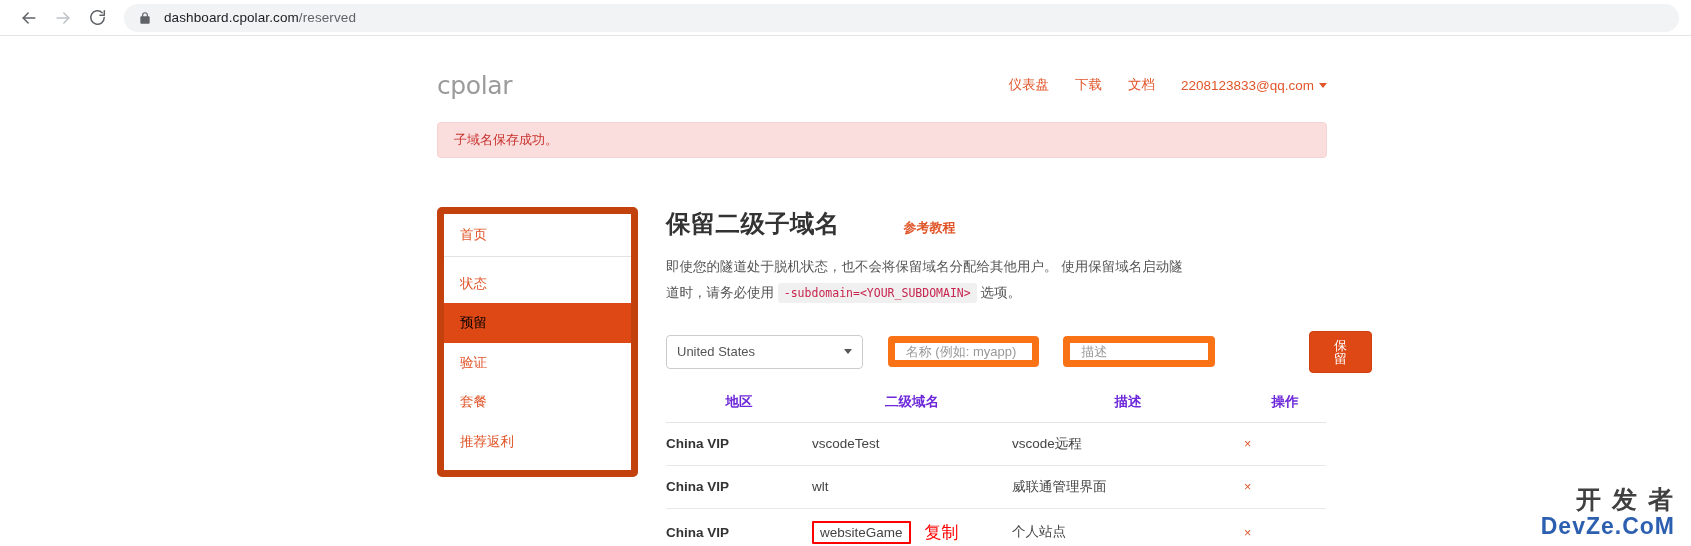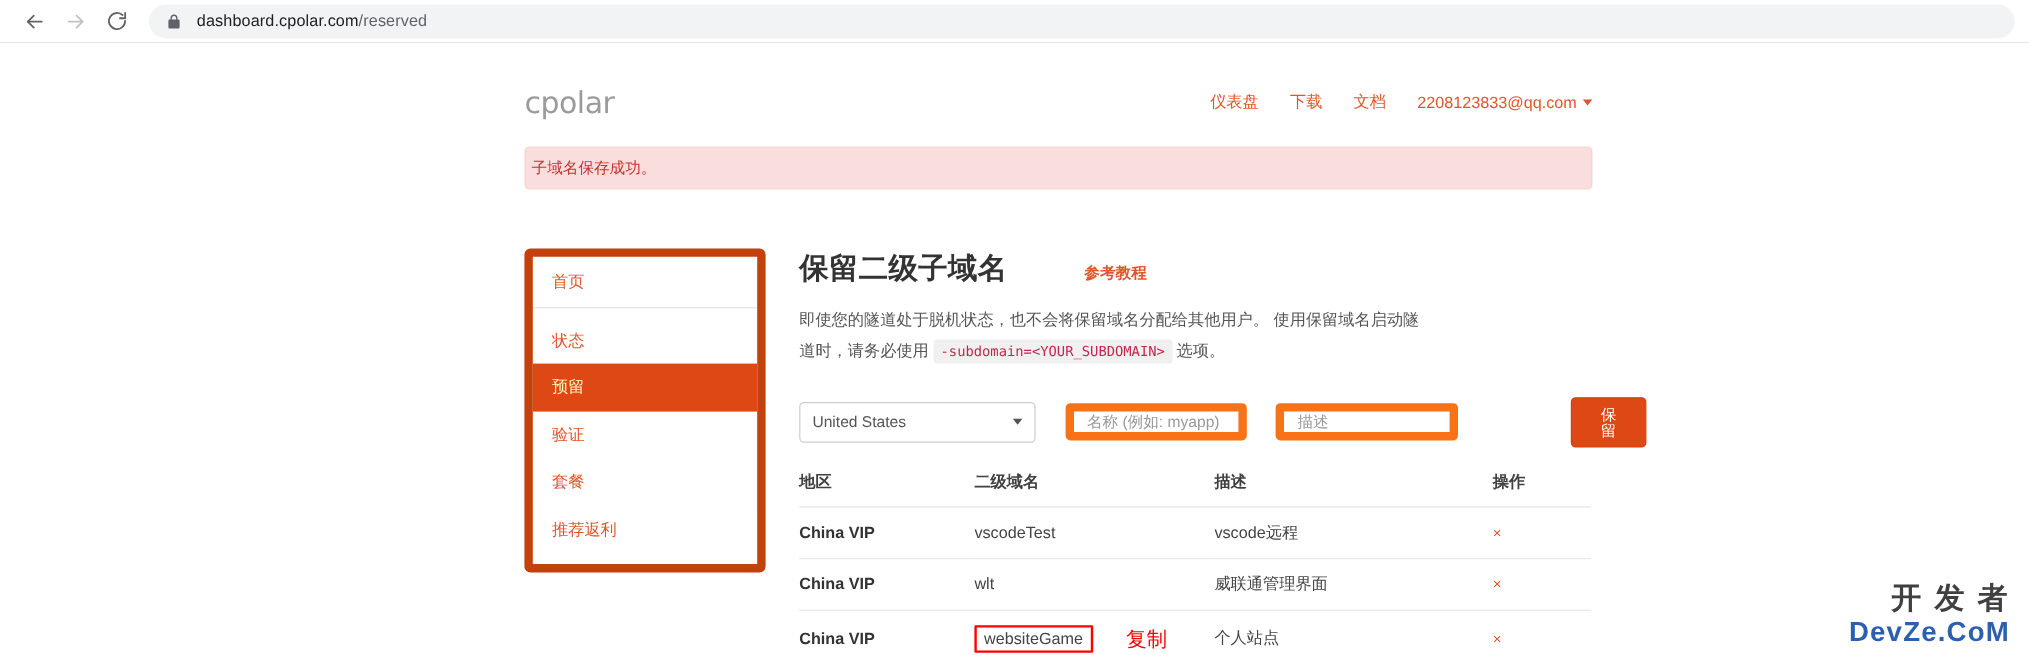--- a/index.html
+++ b/index.html
@@ -91,21 +91,21 @@
 
   
   .alert {
     margin-top:16px;
     height:36px;
     background:#f9dedd;
     border:1px solid #f6d3d1;
     border-radius:4px;
     display:flex;
     align-items:center;
-    padding:0 5px;
+    padding:0 16px;
     color:#c9302c;
     font-size:13px;
   }
 
   
   .body-row { display:flex; margin-top:49px; }
 
   .sidebar {
     width:201px;
     flex:0 0 201px;
@@ -116,21 +116,21 @@
     align-self:flex-start;
   }
   .side-item {
     padding:10px 16px;
     font-size:13.5px;
     color:#e0562a;
     cursor:pointer;
     line-height:1.45;
   }
   .side-item.first { border-bottom:1px solid #e3e3e3; padding:11px 16px; }
-  .side-item.active { background:#dd4814; color:#fef9c3; }
+  .side-item.active { background:#dd4814; color:#000000; }
   .side-group { padding:7px 0 9px 0; }
 
   .content {
     flex:1 1 auto;
     padding-left:28px;
     padding-top:0;
   }
   .title-row { display:flex; align-items:baseline; gap:64px; }
   h1.page-title {
     margin:0;
@@ -214,23 +214,23 @@
   }
 
   
   table.reserved {
     margin-top:20px;
     width:660px;
     border-collapse:collapse;
     font-size:13.5px;
   }
   table.reserved th {
-    text-align:left;
+    text-align:center;
     font-weight:700;
-    color:#404040;
+    color:#6d28d9;
     padding:0 0 11px 0;
     border-bottom:1px solid #e4e4e4;
   }
   table.reserved td {
     padding:12px 0;
     border-bottom:1px solid #e8e8e8;
     color:#444;
     vertical-align:middle;
   }
   table.reserved td.region { font-weight:700; color:#333; }
@@ -247,21 +247,21 @@
   .boxed {
     border:2px solid #ff0000;
     padding:3px 6px;
     line-height:1;
     border-radius:1px;
     color:#444;
   }
   .annot-copy {
     color:#ff0000;
     font-size:17px;
-    margin-left:28px;
+    margin-left:14px;
     font-weight:400;
     white-space:nowrap;
   }
 
   
   .watermark {
     position:absolute;
     right:16px; bottom:8px;
     text-align:right;
     line-height:1.05;

